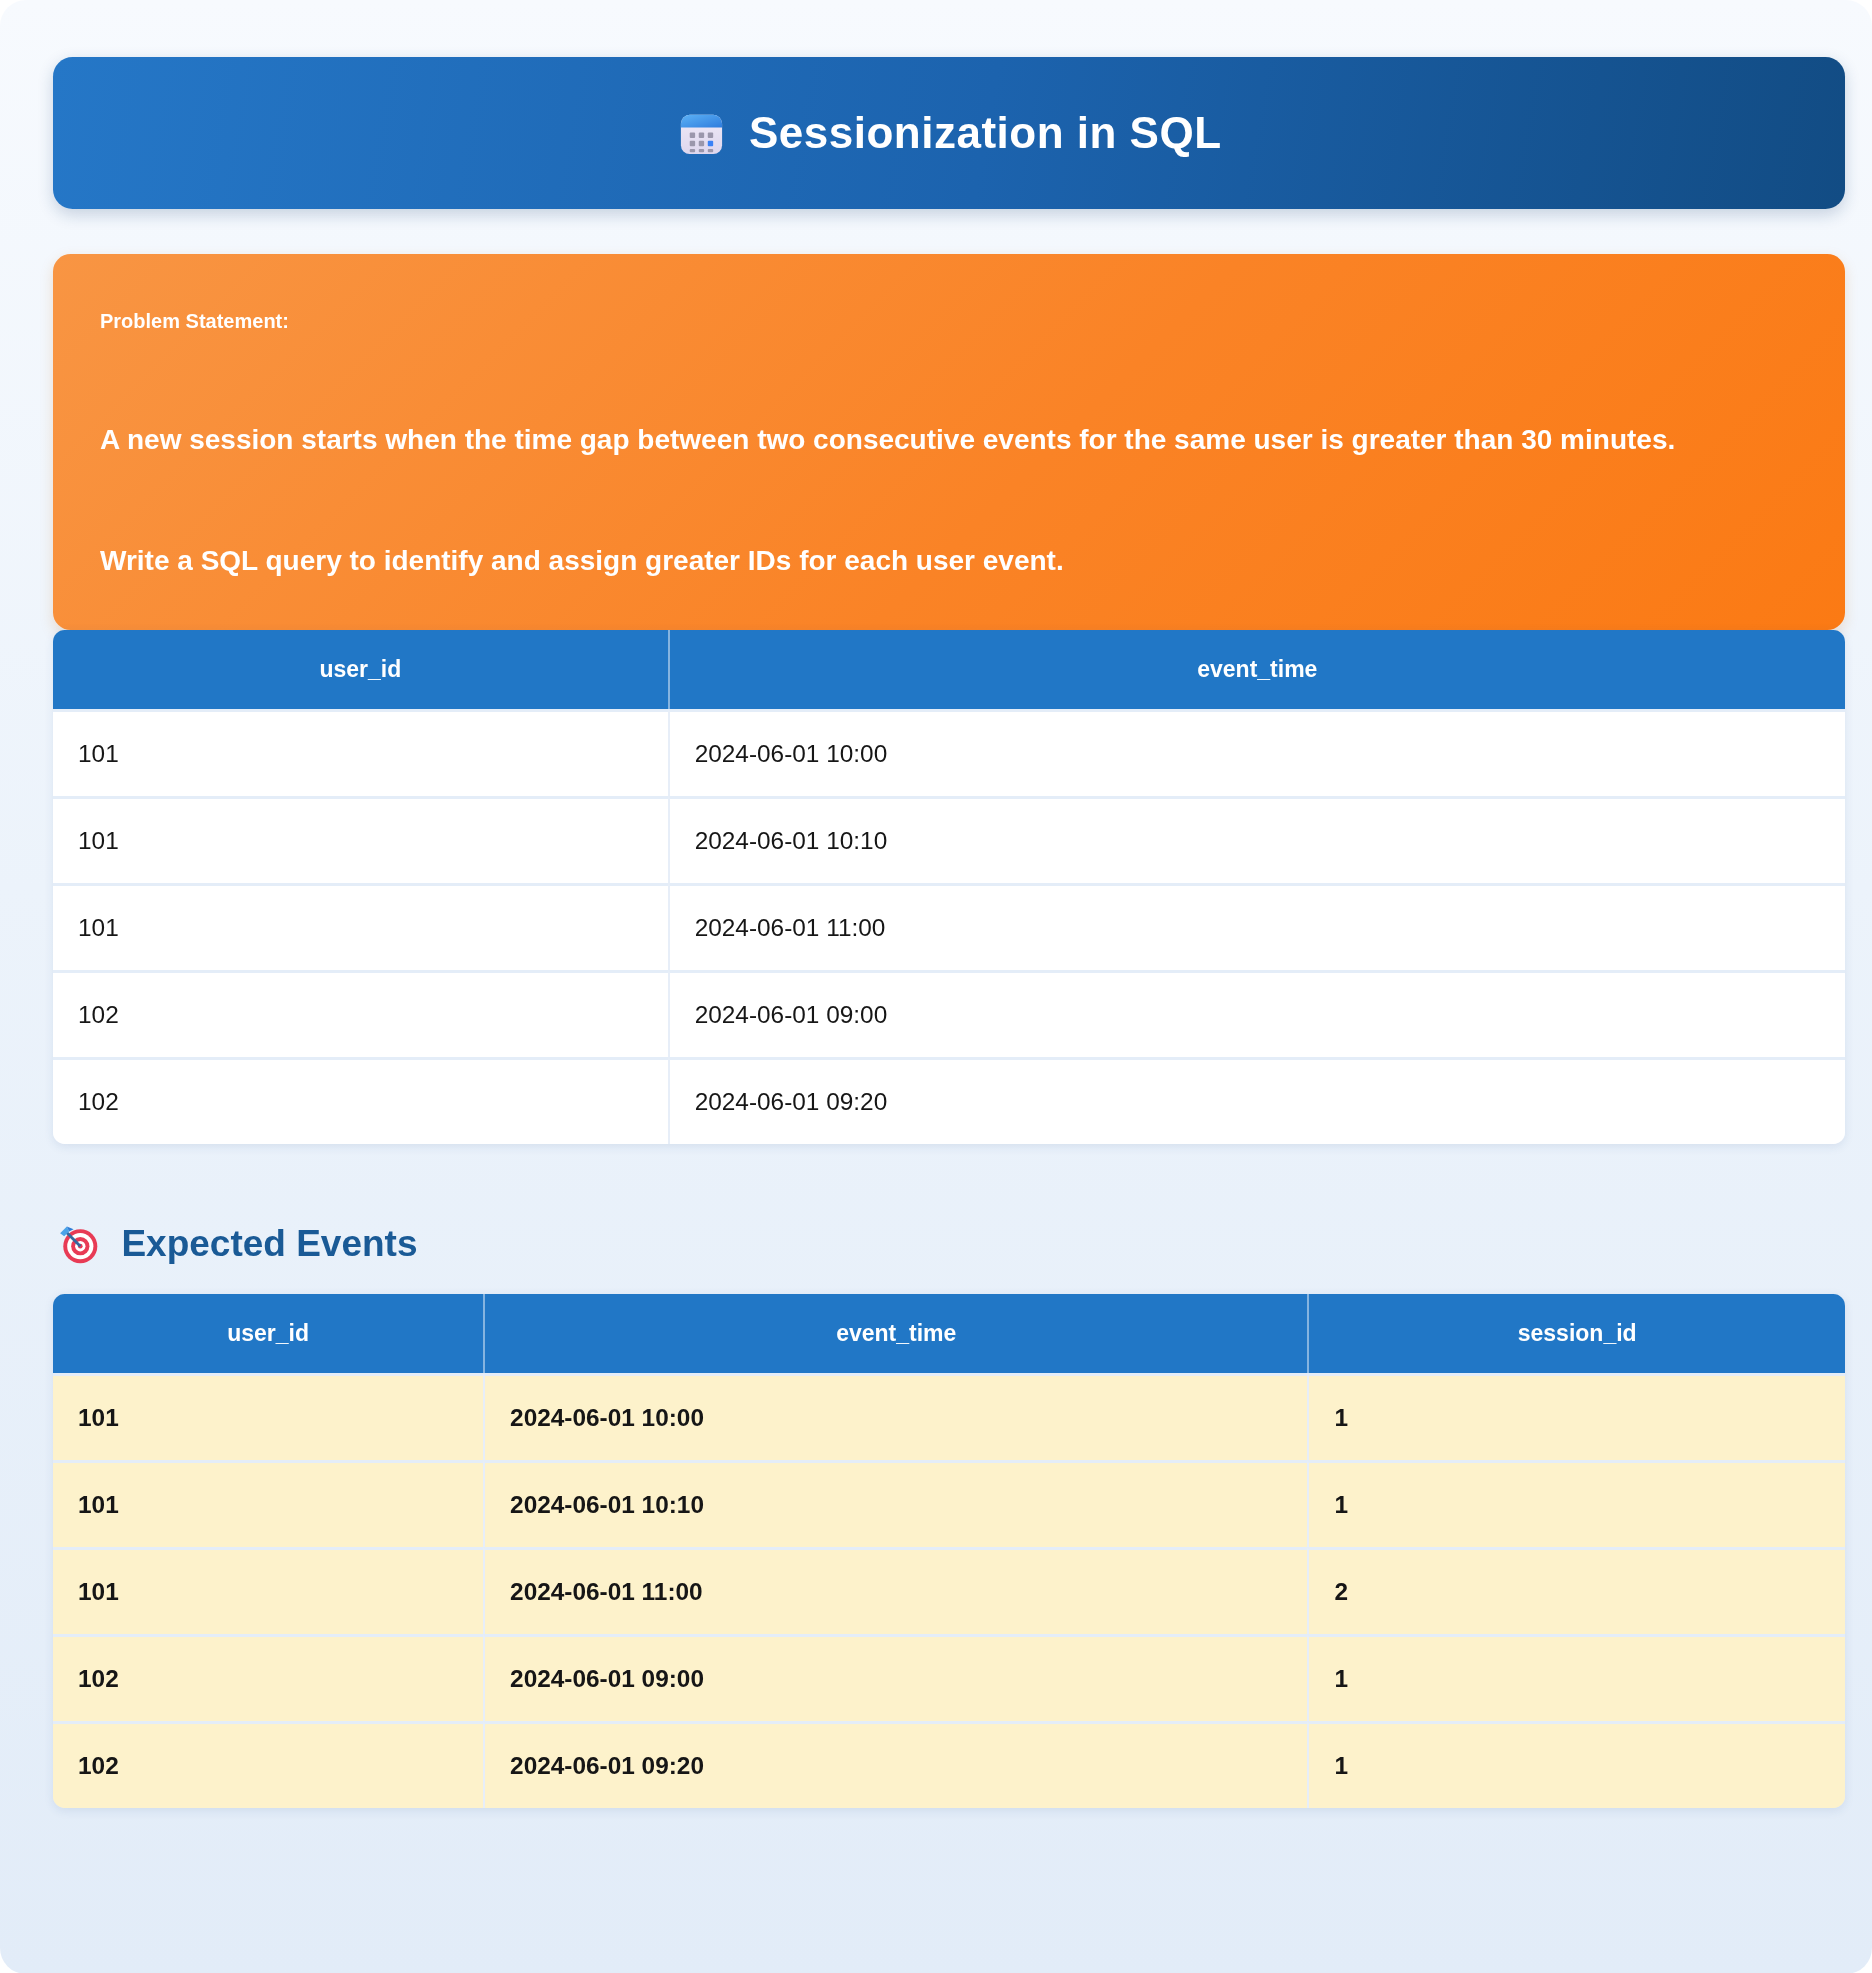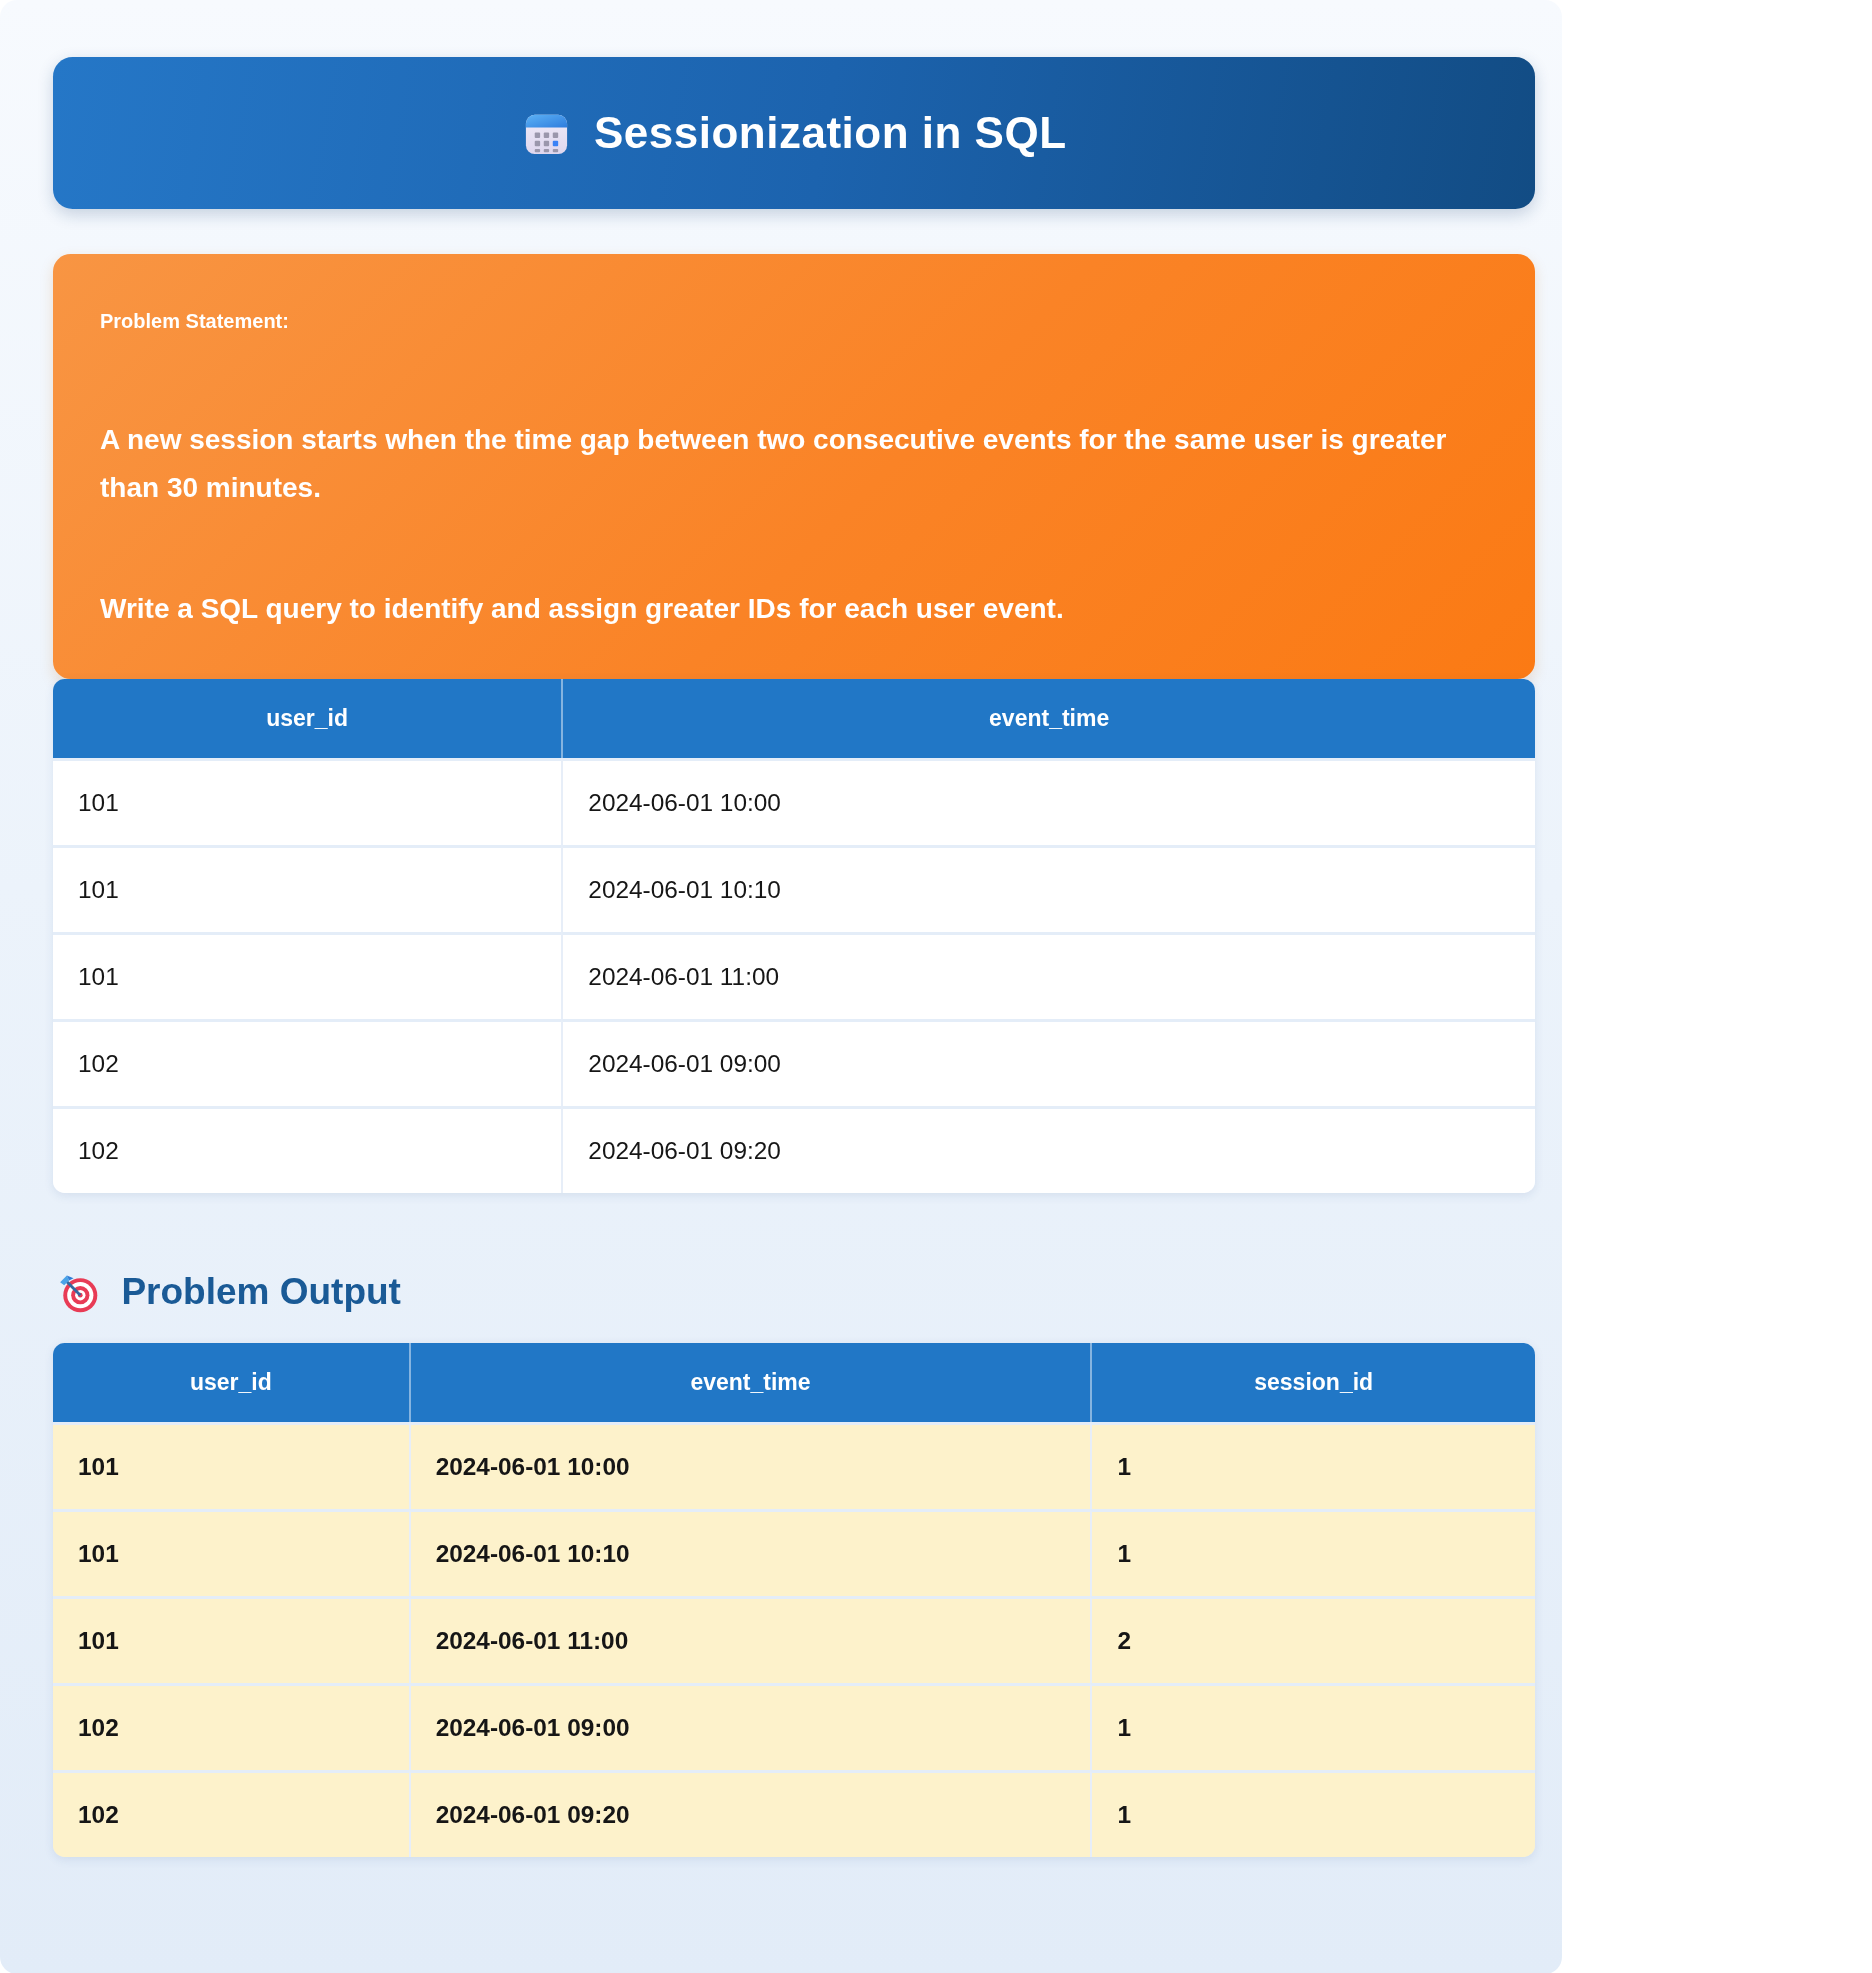--- a/index.html
+++ b/index.html
@@ -2,23 +2,23 @@
 <html><head>
 <meta charset="utf-8">
 <style>
   * { box-sizing: border-box; }
   html, body { margin: 0; padding: 0; background: #ffffff; }
   body {
     font-family: "Liberation Sans", "DejaVu Sans", sans-serif;
     width: 1872px;
   }
   .page {
-    width: 1562px;
+    width: 1872px;
     height: 1974px;
-    border-radius: 17px;
+    border-radius: 26px;
     background: linear-gradient(180deg, #f7fafe 0%, #ecf3fb 45%, #e2ecf8 100%);
     padding: 57px 27px 39px 53px;
     overflow: hidden;
   }
 
   
   .hero {
     height: 152px;
     border-radius: 19.5px;
     background: linear-gradient(100deg, #2577c7 0%, #1c63ae 52%, #124c84 100%);
@@ -194,21 +194,21 @@
         <circle cx="26" cy="27" r="19" fill="#e83b55"></circle>
         <circle cx="26" cy="27" r="14.6" fill="#ffffff"></circle>
         <circle cx="26" cy="27" r="10.2" fill="#e83b55"></circle>
         <circle cx="26" cy="27" r="5.8" fill="#ffffff"></circle>
         <circle cx="26" cy="27" r="2.6" fill="#e83b55"></circle>
         <line x1="10" y1="11" x2="26" y2="27" stroke="#34699f" stroke-width="3.2"></line>
         <path d="M3.5 12.5 L11 5 L13.5 10.5 L8 16 z" fill="#4aa3e8"></path>
         <path d="M11 5 L18.5 8 L13.5 10.5 z" fill="#2e7cd6"></path>
       </svg>
     </span>
-    <h2>Problem Output</h2>
+    <h2>Expected Events</h2>
   </div>
 
   <div class="table-wrap">
     <table class="expected-table">
       <colgroup>
           <col class="e1">
           <col class="e2">
           <col class="e3">
         </colgroup>
       <thead>

